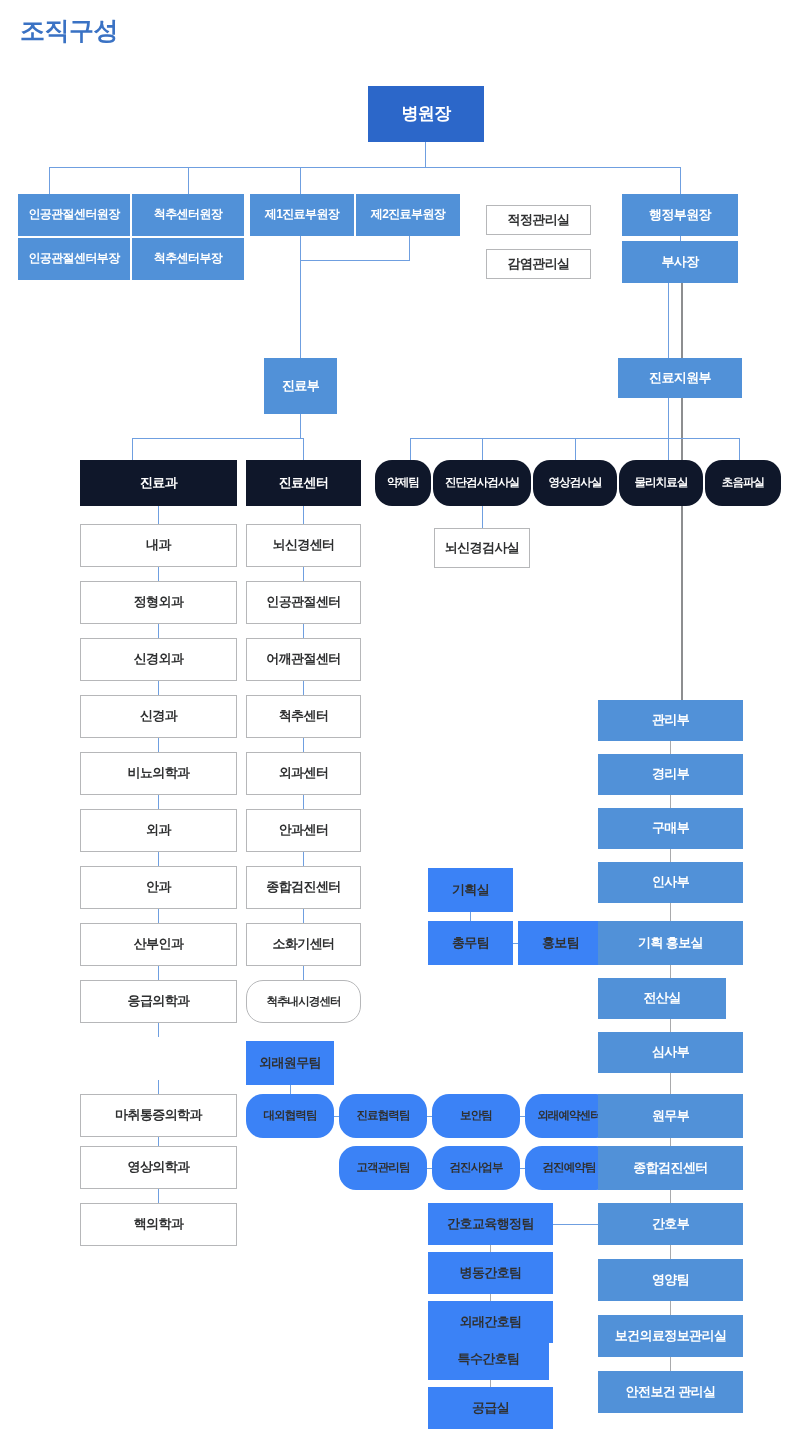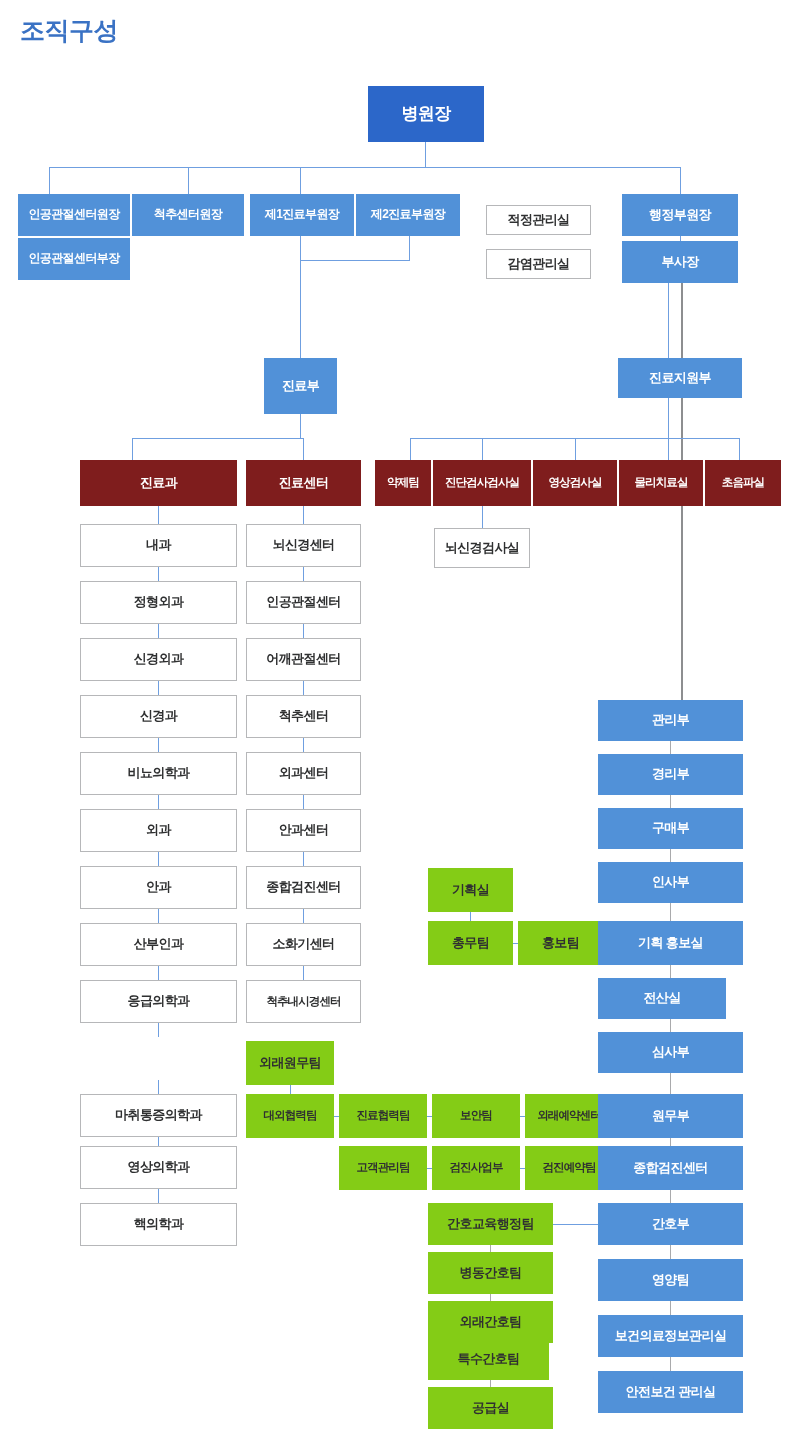--- a/index.html
+++ b/index.html
@@ -44,35 +44,35 @@
     background: #2c67c9;
     color: #ffffff;
     font-size: 17px;
   }
   .node.blue {
     background: #5191d8;
     color: #ffffff;
   }
   .node.blue-sm { font-size: 12px; }
   .node.dark {
-    background: #7f1d1d;
+    background: #0f172a;
     color: #ffffff;
   }
   .node.white {
     background: #ffffff;
     color: #2f3031;
     border: 1px solid #b6b7b9;
     font-weight: bold;
   }
   .node.gray {
-    background: #84cc16;
+    background: #3b82f6;
     color: #2f3031;
     font-weight: bold;
   }
-  .node.tiny { font-size: 11.5px; letter-spacing: -0.9px; }
+  .node.tiny { font-size: 11.5px; letter-spacing: -0.9px; border-radius: 17px; }
 
   
   .ln { position: absolute; z-index: 1; }
   .ln.v { width: 1px; }
   .ln.h { height: 1px; }
   .ln.blue2 { background: #6f9fe0; }
   .ln.gray  { background: #8d8e90; }
   .ln.graylt{ background: #a9aaac; }
   .ln.v.thick { width: 2px; }
 </style>
@@ -90,20 +90,21 @@
   <div class="ln h blue2" style="left:49px; top:167px; width:631px;"></div>
 
   <div class="ln v blue2" style="left:49px; top:167px; height:27px;"></div>
   <div class="ln v blue2" style="left:188px; top:167px; height:27px;"></div>
   <div class="ln v blue2" style="left:300px; top:167px; height:27px;"></div>
   <div class="ln v blue2" style="left:680px; top:167px; height:27px;"></div>
 
   <div class="node blue blue-sm" style="left:18px; top:194px; width:112px; height:42px;">인공관절센터원장</div>
   <div class="node blue blue-sm" style="left:132px; top:194px; width:112px; height:42px;">척추센터원장</div>
   <div class="node blue blue-sm" style="left:18px; top:238px; width:112px; height:42px;">인공관절센터부장</div>
+  <div class="node blue blue-sm" style="left:132px; top:238px; width:112px; height:42px;">척추센터부장</div>
 
   <div class="node blue blue-sm" style="left:250px; top:194px; width:104px; height:42px;">제1진료부원장</div>
   <div class="node blue blue-sm" style="left:356px; top:194px; width:104px; height:42px;">제2진료부원장</div>
 
   <div class="ln v blue2" style="left:300px; top:236px; height:24px;"></div>
   <div class="ln v blue2" style="left:409px; top:236px; height:24px;"></div>
   <div class="ln h blue2" style="left:300px; top:260px; width:110px;"></div>
   <div class="ln v blue2" style="left:300px; top:260px; height:98px;"></div>
 
   <div class="node white" style="left:486px; top:205px; width:105px; height:30px;">적정관리실</div>

